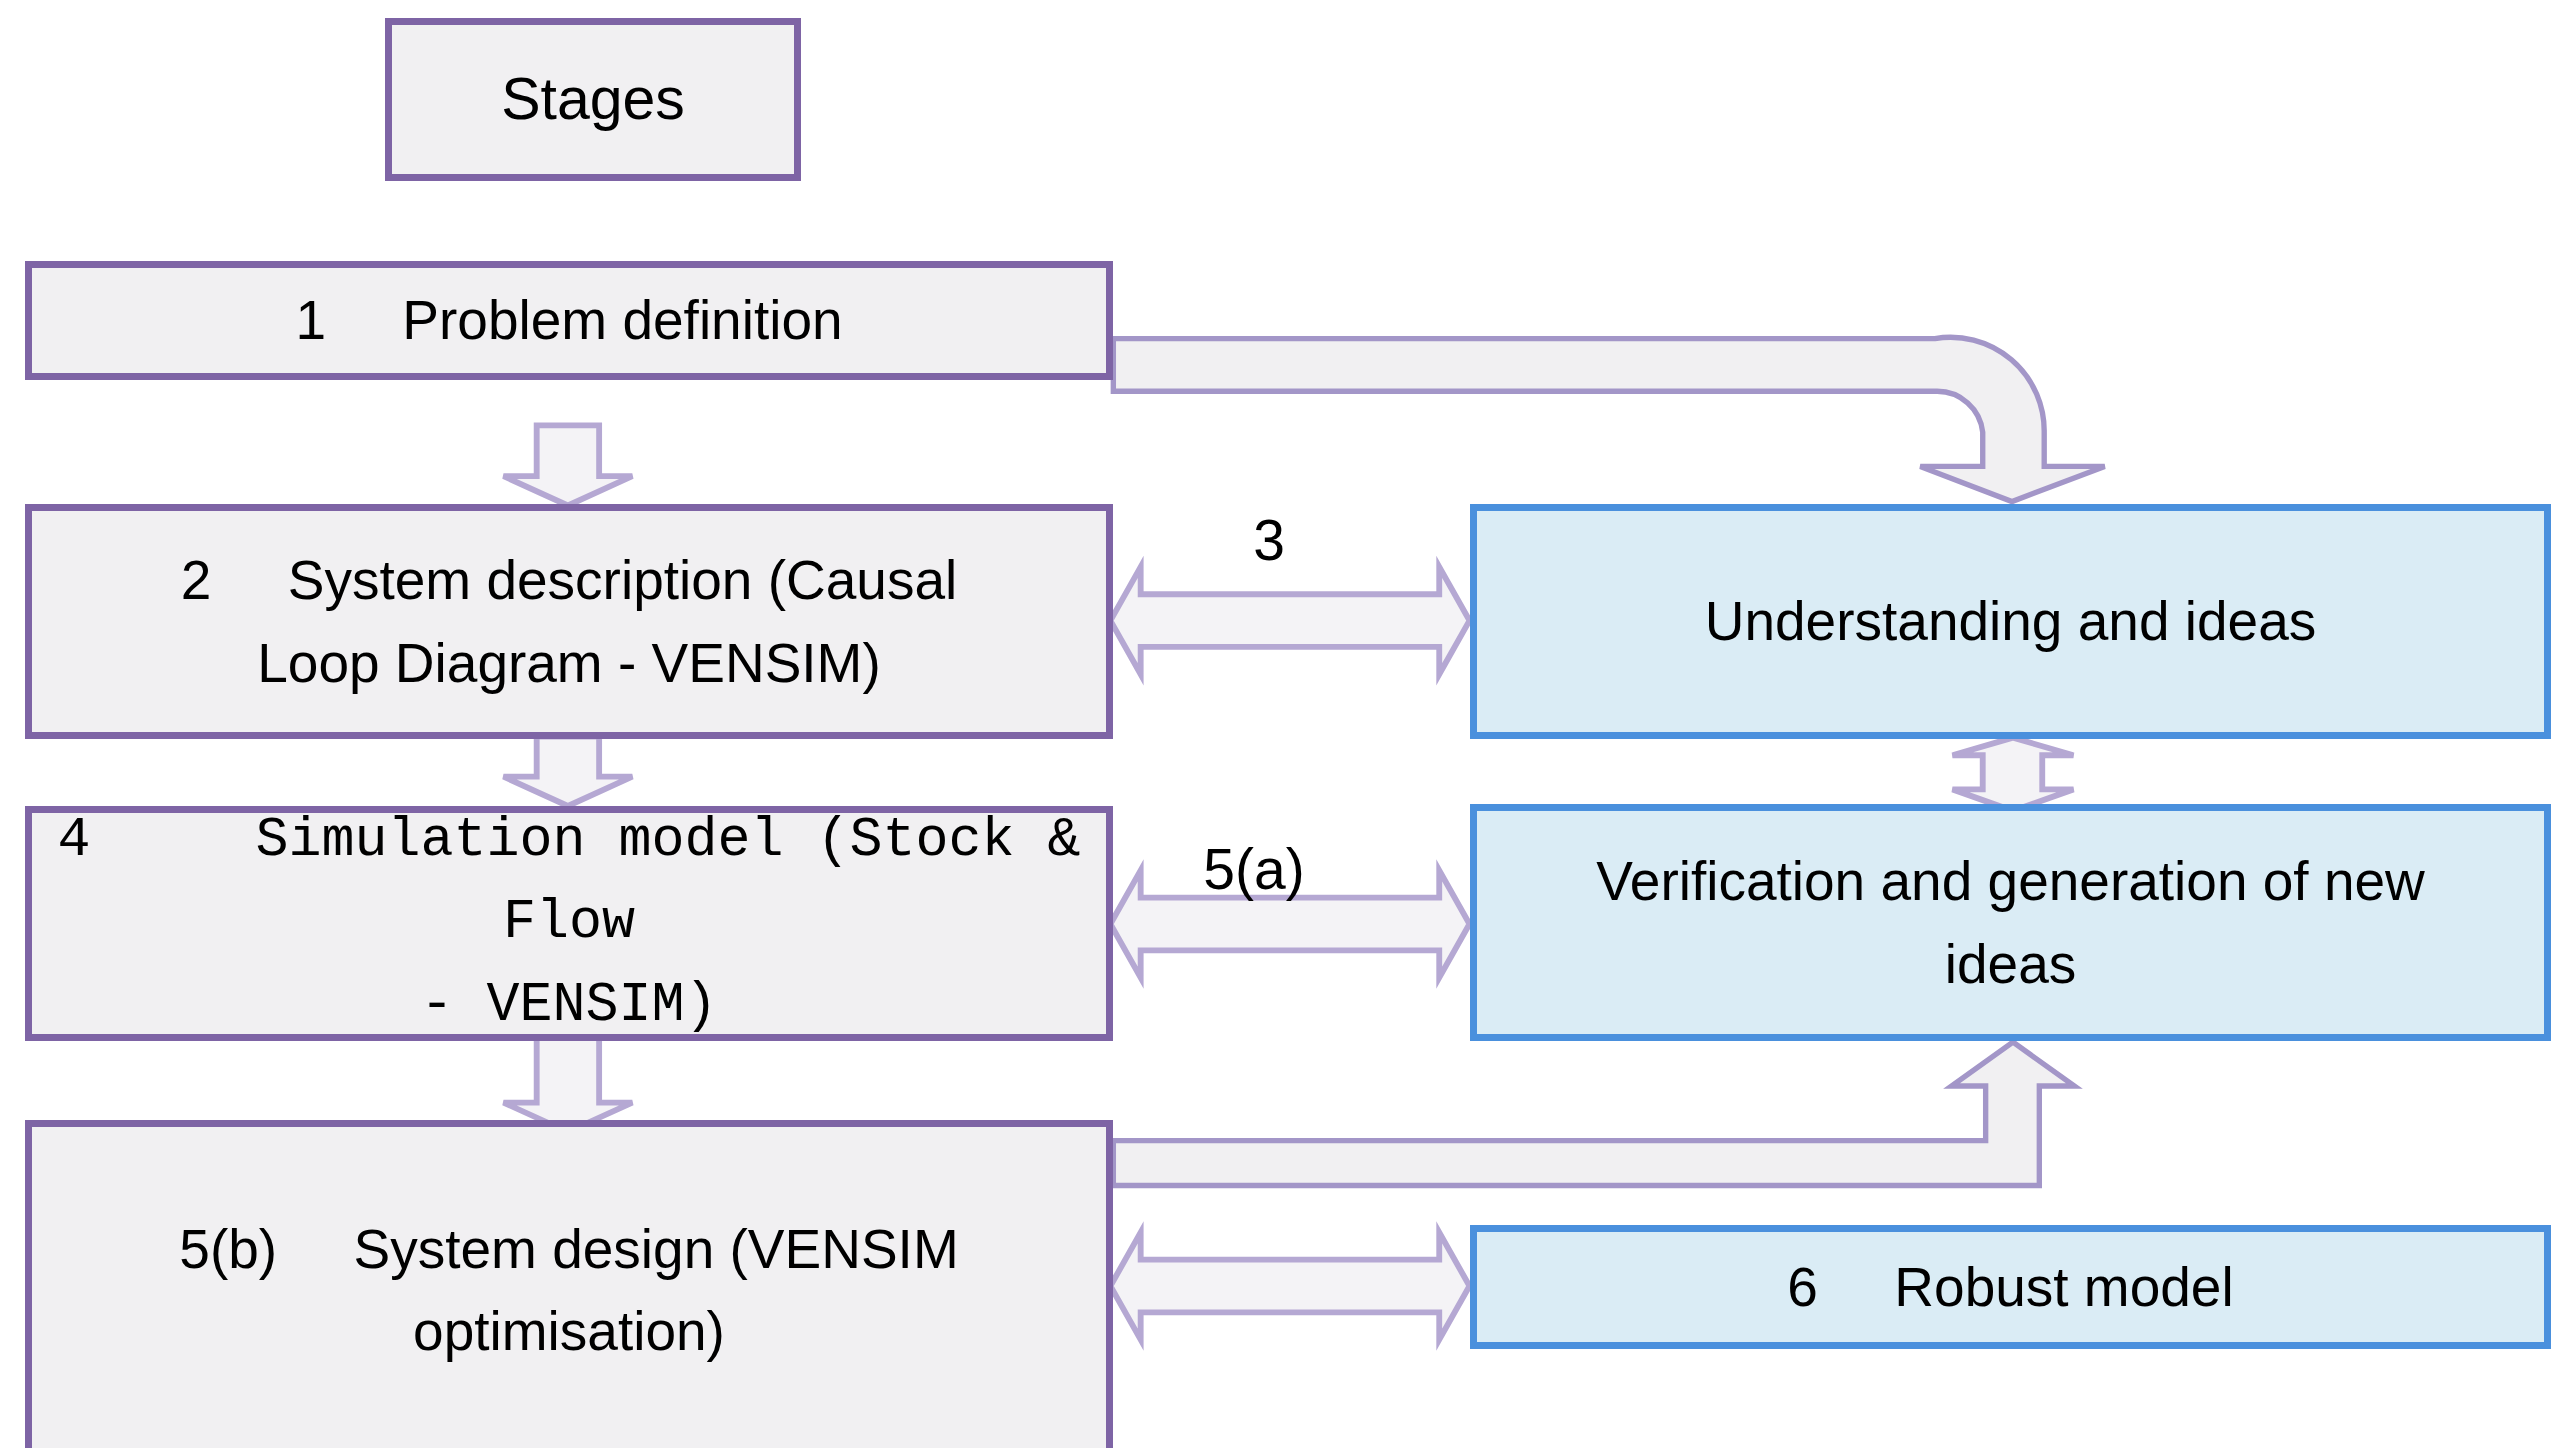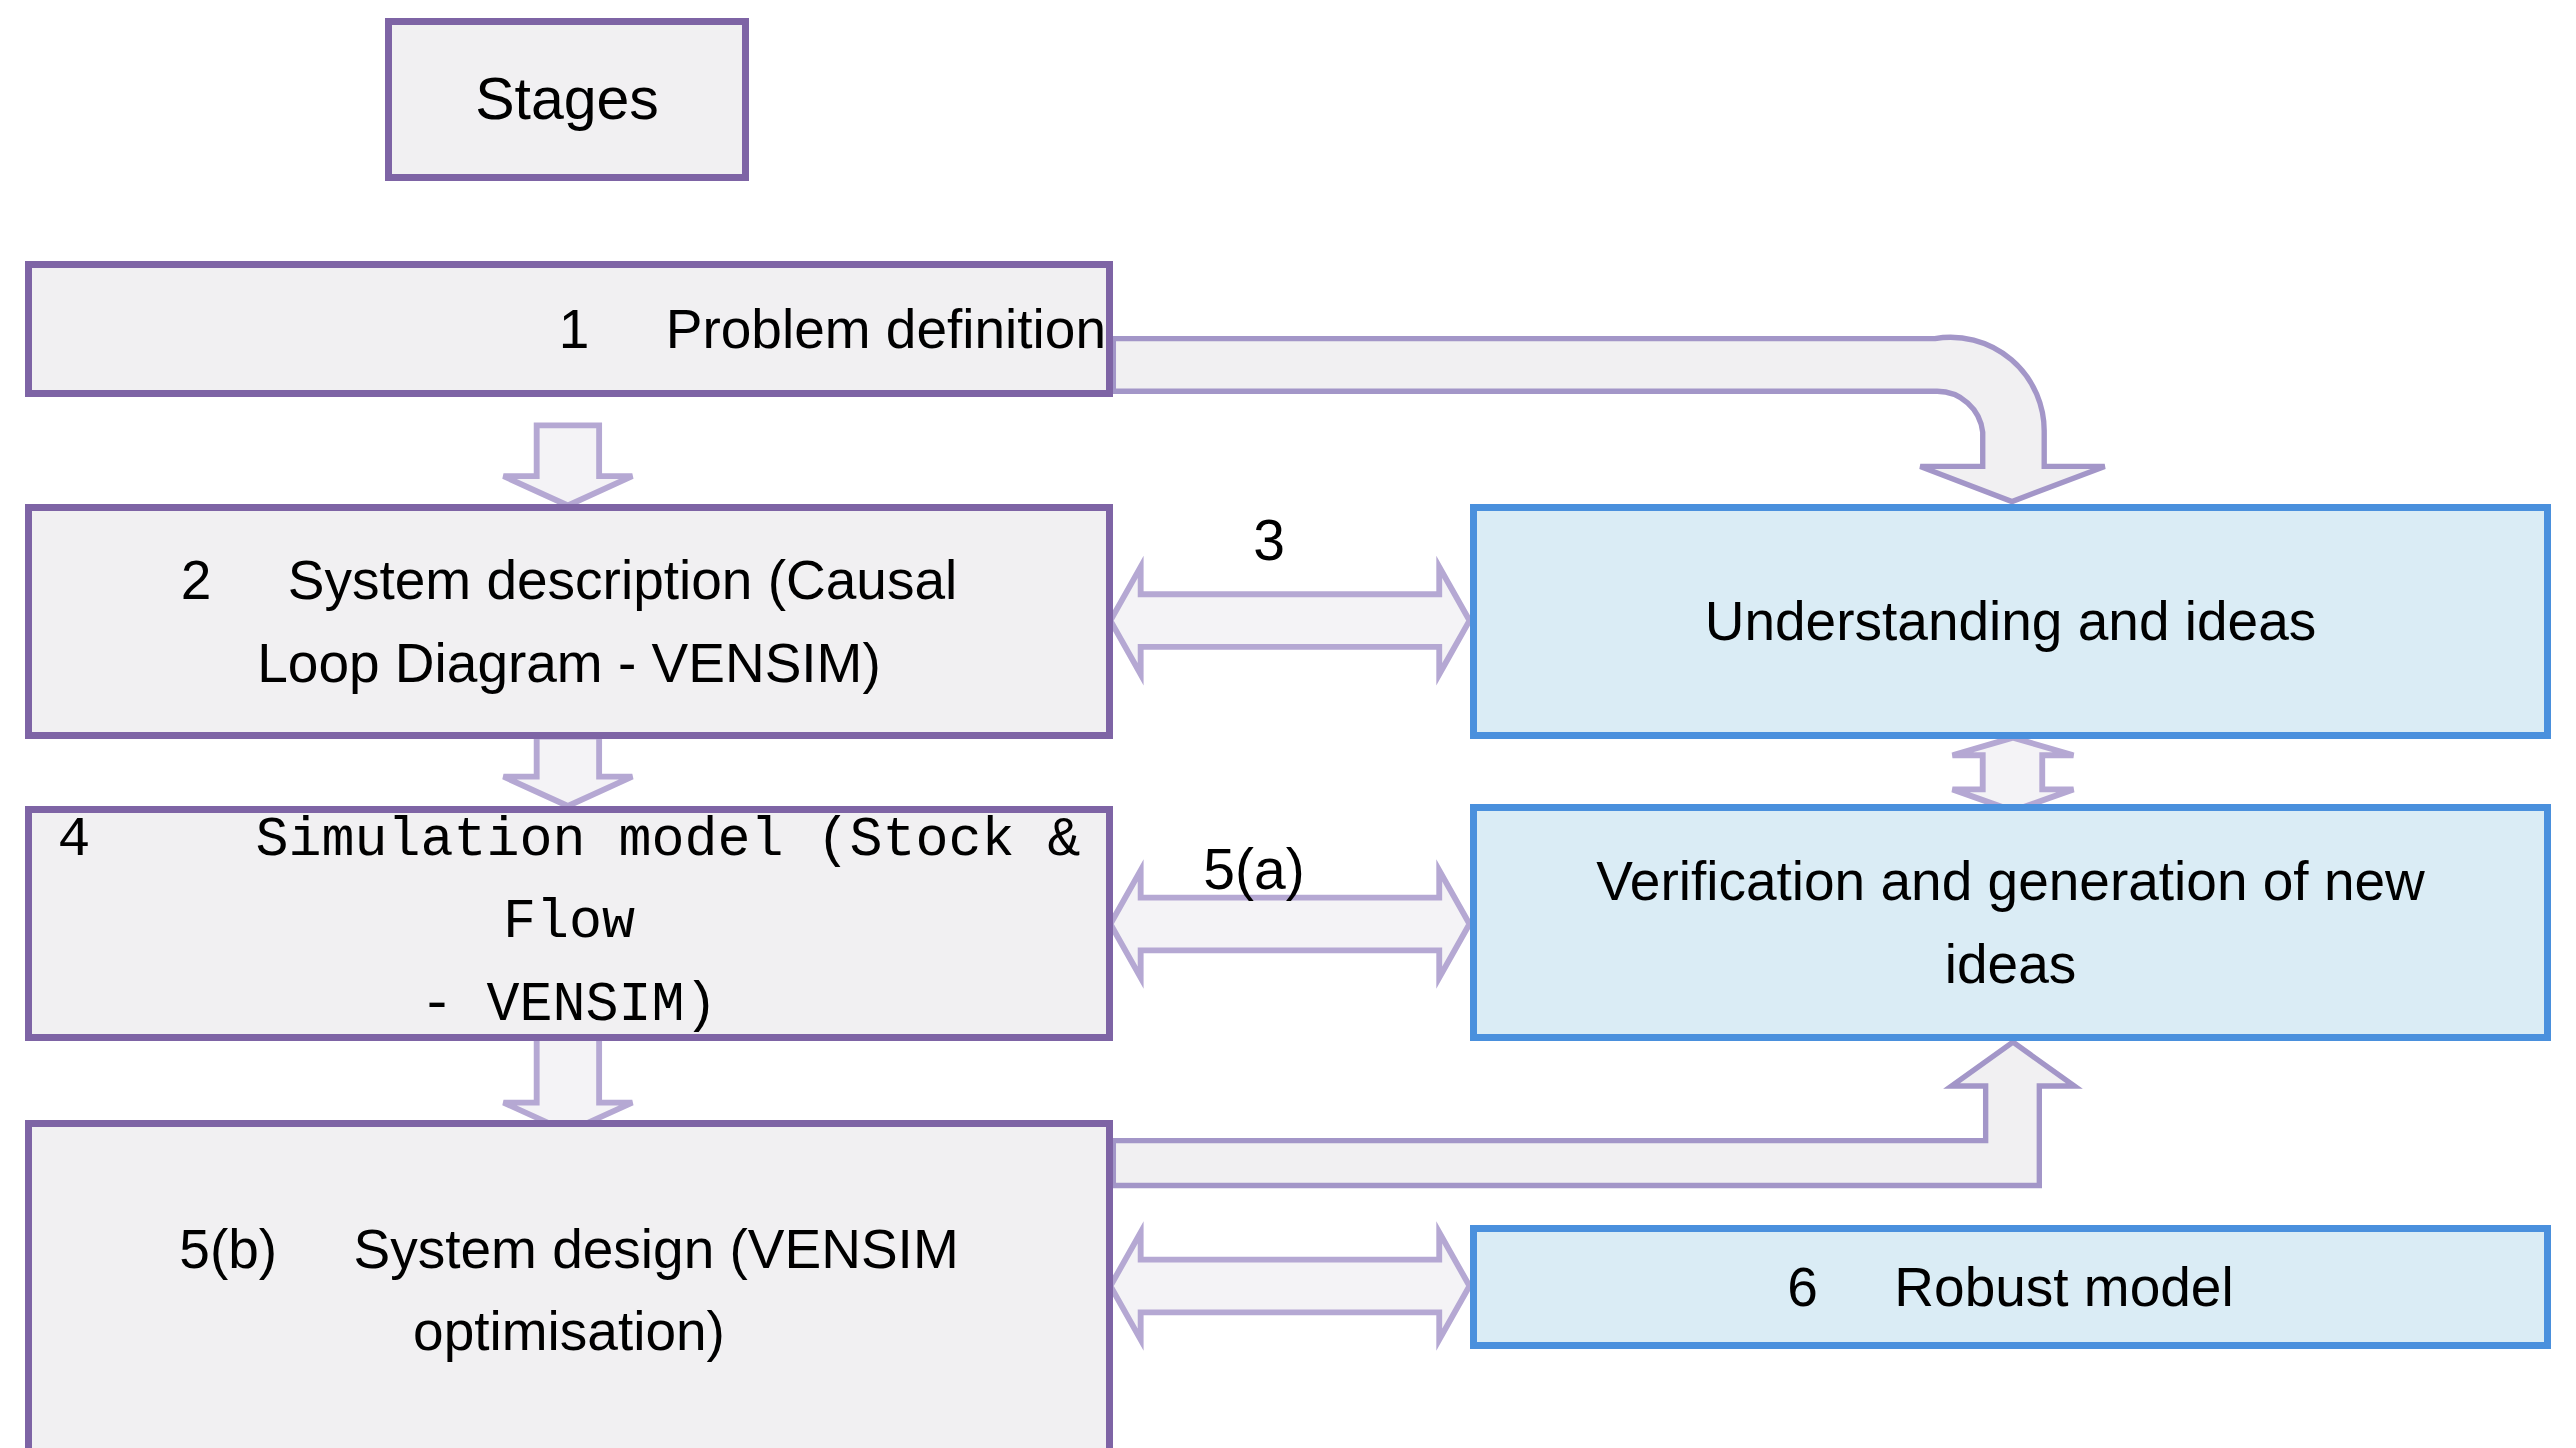--- a/index.html
+++ b/index.html
@@ -85,25 +85,25 @@
 
     <path class="block-arrow" d="M 1138 636 L 1169 581 L 1169 609 L 1475 609 L 1475 581 L 1506 636 L 1475 691 L 1475 663 L 1169 663 L 1169 691 Z"></path>
 
     <path class="block-arrow" d="M 1138 947 L 1169 892 L 1169 920 L 1475 920 L 1475 892 L 1506 947 L 1475 1002 L 1475 974 L 1169 974 L 1169 1002 Z"></path>
 
     <path class="block-arrow" d="M 1138 1318 L 1169 1263 L 1169 1291 L 1475 1291 L 1475 1263 L 1506 1318 L 1475 1373 L 1475 1345 L 1169 1345 L 1169 1373 Z"></path>
 
     <path class="block-arrow" d="M 2063 756 L 2125 774 L 2093 774 L 2093 809 L 2125 809 L 2063 831 L 2001 809 L 2032 809 L 2032 774 L 2001 774 Z"></path>
   </svg>
 
-  <div class="box stage hdr" style="left:385px; top:17.6px; width:364px; height:163px;">
+  <div class="box stage hdr" style="left:385px; top:17.6px; width:416px; height:163px;">
     <span class="lbl">Stages</span>
   </div>
 
-  <div class="box stage" style="left:25px; top:261px; width:1088px; height:136px;justify-content:flex-end;">
+  <div class="box stage" style="left:25px; top:261px; width:1088px; height:119px;">
     <span class="lbl">1     Problem definition</span>
   </div>
   <div class="box stage" style="left:25px; top:504px; width:1088px; height:235px;">
     <span class="lbl">2     System description (Causal
 Loop Diagram - VENSIM)</span>
   </div>
   <div class="box stage" style="left:25px; top:806px; width:1088px; height:235px;font-family:Liberation Mono, monospace;">
     <span class="lbl">4     Simulation model (Stock &amp; Flow
 - VENSIM)</span>
   </div>

